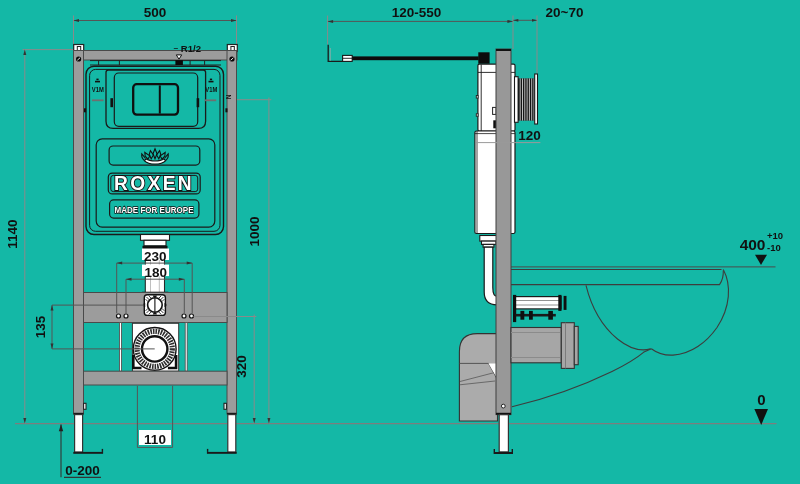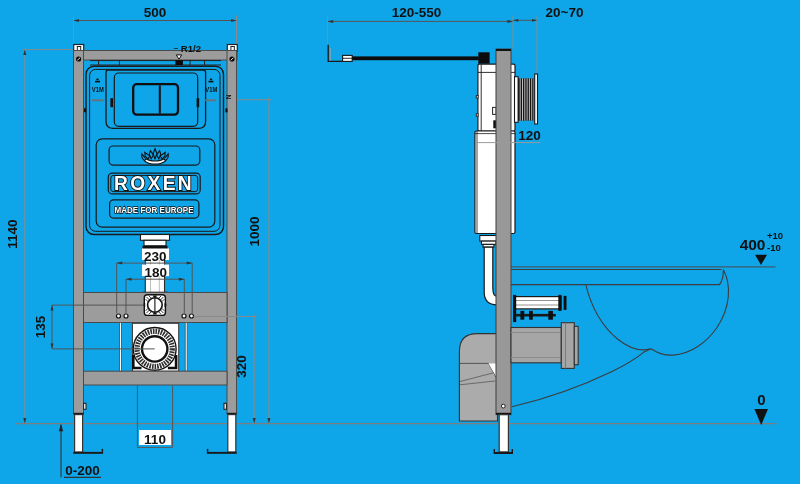--- a/index.html
+++ b/index.html
@@ -1,16 +1,16 @@
 <!DOCTYPE html>
 <html><head>
 <meta charset="utf-8">
 <style>
 html,body{margin:0;padding:0;background:#fff;}
-#page{position:relative;width:800px;height:484px;background:#0ea5e9;overflow:hidden;}
+#page{position:relative;width:800px;height:484px;background:#14b8a6;overflow:hidden;}
 text{font-family:"Liberation Sans",sans-serif;font-weight:bold;fill:#111;}
 </style>
 </head>
 <body>
 <div id="page">
 <svg width="800" height="484" viewBox="0 0 800 484">
 
 <g id="dims-front" stroke-linecap="butt">
 
 <path d="M15,423.6 H776.5" stroke="#7d7d7d" stroke-width="1.1" fill="none"></path>

